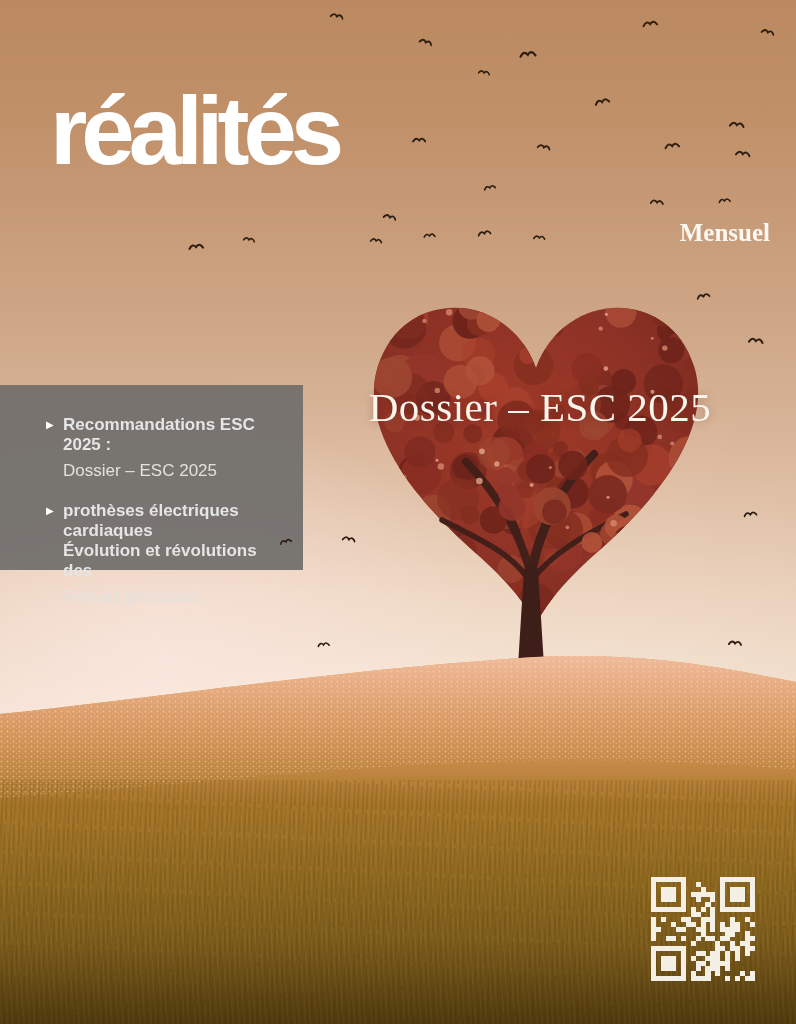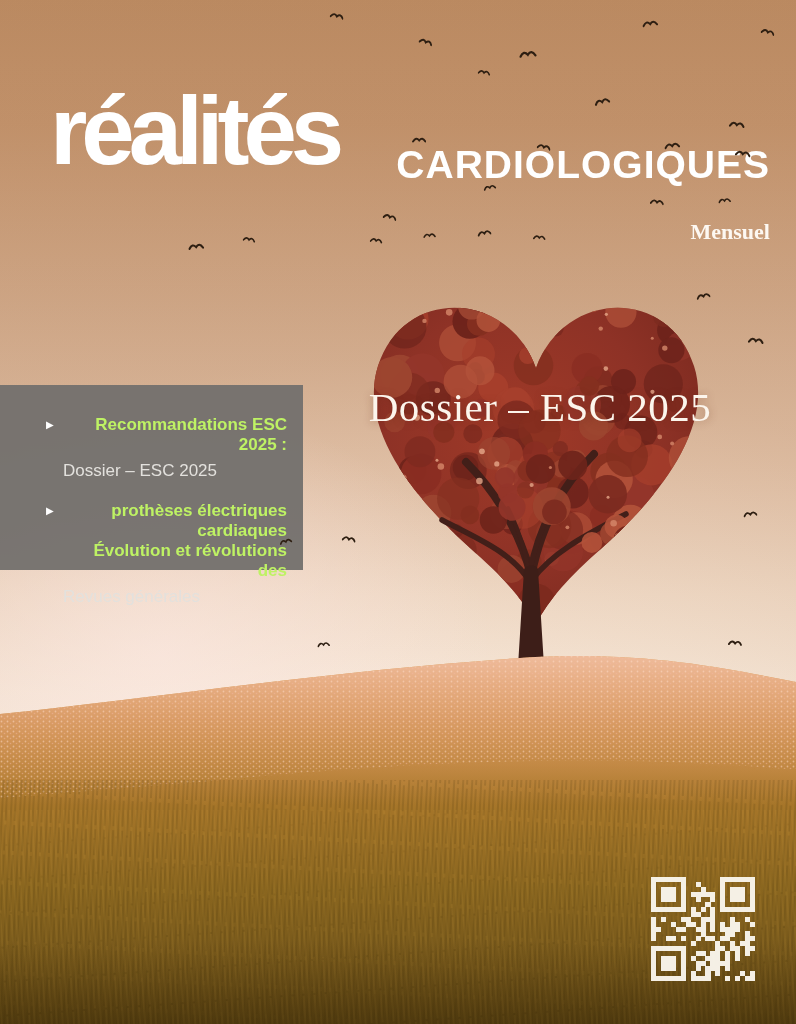--- a/index.html
+++ b/index.html
@@ -13,31 +13,31 @@
                radial-gradient(ellipse 120% 80% at 50% 115%,transparent 55%,rgba(140,85,40,.14) 100%);}
   
   .logo{position:absolute;left:50px;top:14px;z-index:5;color:#fff;
     font-size:96px;font-weight:bold;letter-spacing:-6px;line-height:1.1;text-align:center;}
   .mag-name{position:absolute;right:26px;top:143px;z-index:5;color:#fff;
     font-size:39px;font-weight:bold;letter-spacing:1px;}
   .serif{font-family:"Liberation Serif",serif;}
   .issue{position:absolute;right:26px;top:193px;z-index:5;color:#fdf8f2;
     font-size:22px;font-weight:bold;}
   .frequency{position:absolute;right:26px;top:219px;z-index:5;color:#fdf8f2;
-    font-size:22px;font-weight:bold;}
+    font-size:25px;font-weight:bold;}
   
   .cover-title{position:absolute;left:540px;top:383px;transform:translateX(-50%);z-index:5;
     color:#fcf5ec;font-size:41px;letter-spacing:.5px;white-space:nowrap;
     text-shadow:0 1px 8px rgba(100,40,20,.35);}
   
   .panel{position:absolute;left:0;top:385px;width:303px;height:185px;z-index:5;
     background:rgba(116,112,109,.96);box-sizing:border-box;padding:30px 16px 0 63px;}
   .article{position:relative;margin-bottom:20px;}
   .article .bullet{position:absolute;left:-17px;top:4px;font-size:10px;color:#fff;}
-  .article .t{color:#bef264;font-weight:bold;font-size:17px;line-height:20px;text-align:right;}
+  .article .t{color:#e5e5e5;font-weight:bold;font-size:17px;line-height:20px;}
   .article .cat{color:#e3e1dd;font-size:17px;line-height:20px;margin-top:6px;}
   
   .bird{position:absolute;z-index:6;}
   
   #treeSvg{position:absolute;left:350px;top:270px;z-index:2;}
   #hillSvg{position:absolute;left:0;top:640px;z-index:3;}
   
   #qrSvg{position:absolute;left:651px;top:877px;z-index:7;opacity:.97;}
 </style>
 </head>
@@ -402,21 +402,20 @@
         </svg></span>
       <span class="bird" style="left: 728px; top: 633px; transform: rotate(4deg);"><svg width="14.4" height="9" viewBox="0 0 14 8">
           <path d="M1,6 Q4,1 7,5 Q10,1 13,6" fill="none" stroke="#2e1f12" stroke-width="1.8" stroke-linecap="round"></path>
         </svg></span>
       <span class="bird" style="left: 317px; top: 634px; transform: rotate(-6deg);"><svg width="12.8" height="8" viewBox="0 0 14 8">
           <path d="M1,6 Q4,1 7,5 Q10,1 13,6" fill="none" stroke="#2e1f12" stroke-width="1.8" stroke-linecap="round"></path>
         </svg></span>
     </div>
 
   <h1 class="logo">réalités</h1>
-  <div class="mag-name">CARDIOLOGIQUES</div>
   <div class="frequency serif">Mensuel</div>
 
   <div class="cover-title serif">Dossier – ESC 2025</div>
 
   <div class="panel">
     <div class="article">
       <span class="bullet">▶</span>
       <div class="t">Recommandations ESC 2025 :</div>
       <div class="cat">Dossier – ESC 2025</div>
     </div>

